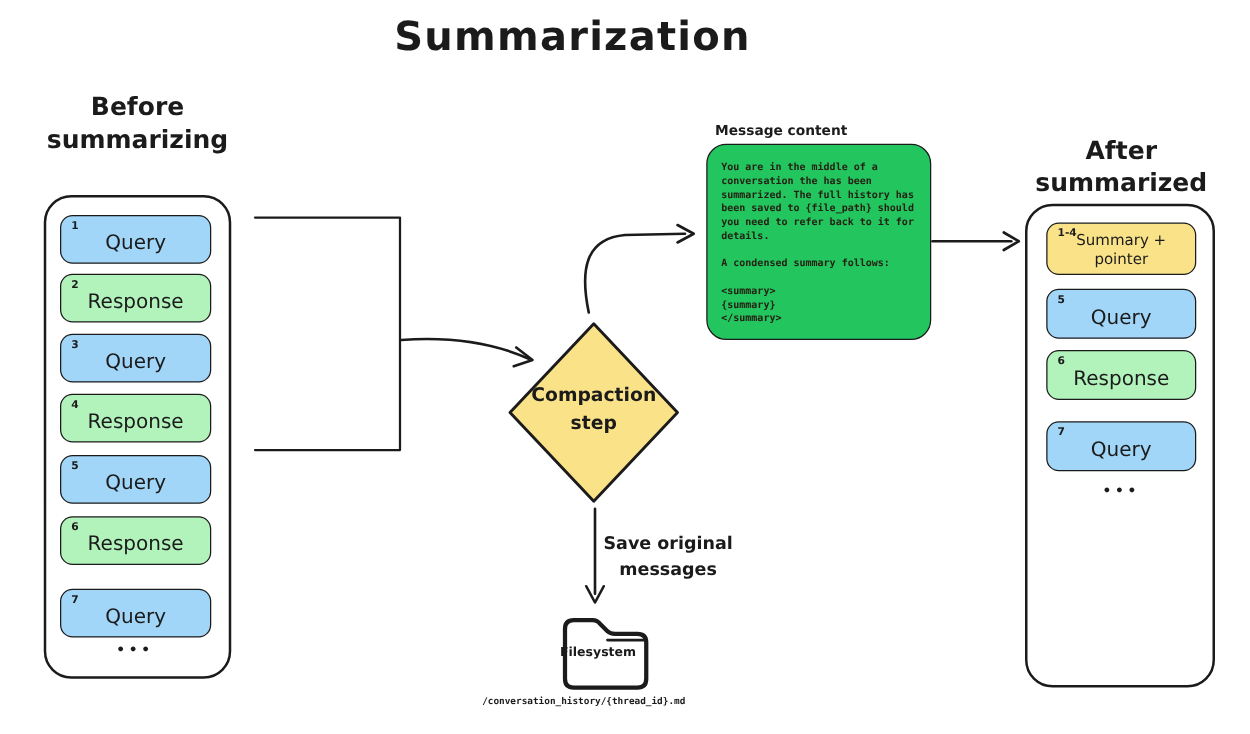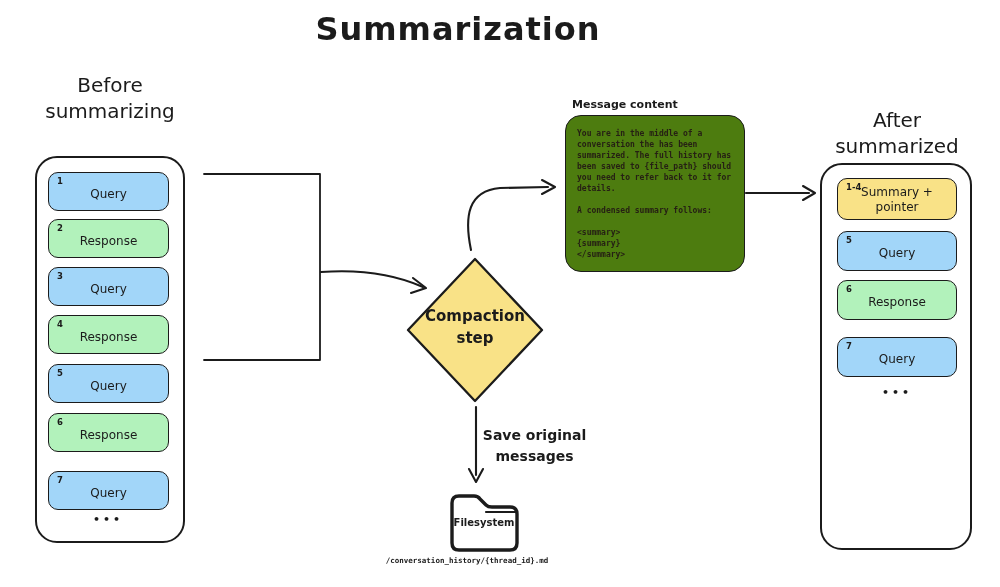--- a/index.html
+++ b/index.html
@@ -8,21 +8,21 @@
     font-family:"DejaVu Sans",sans-serif;color:#1b1b1b;overflow:hidden;
   }
   .abs{position:absolute;}
   .pre{white-space:pre-line;}
 
   .title{
     left:258px;top:10px;width:400px;text-align:center;
     font-size:32px;font-weight:600;letter-spacing:1px;
   }
   .col-heading{
-    font-size:20px;font-weight:400;line-height:1.32;text-align:center;
+    font-size:20px;font-weight:700;line-height:1.32;text-align:center;
   }
   .before-heading{left:30px;top:72px;width:160px;}
   .after-heading{left:817px;top:107px;width:160px;}
 
   .msg-container{
     border:2px solid #1b1b1b;border-radius:22px;background:#ffffff;
     box-sizing:border-box;z-index:1;
   }
   .c-before{left:35px;top:156px;width:150px;height:387px;}
   .c-after{left:820px;top:163px;width:152px;height:387px;}
@@ -31,55 +31,55 @@
     border:1.6px solid #1b1b1b;border-radius:10px;box-sizing:border-box;
     z-index:2;display:flex;align-items:center;justify-content:center;
   }
   .m-blue{background:#a2d6f9;}
   .m-green{background:#b2f2bb;}
   .m-yellow{background:#f9e287;}
   .msg .num{
     position:absolute;top:3px;left:8px;font-size:8.5px;font-weight:600;
   }
   .msg .lbl{
-    font-size:12px;font-weight:500;padding-top:5px;text-align:center;
+    font-size:16px;font-weight:500;padding-top:5px;text-align:center;
     white-space:pre-line;line-height:1.25;
   }
   .msg .lbl.small{font-size:12px;padding-top:2px;}
 
   .dots{
     font-size:11px;font-weight:700;letter-spacing:3px;text-align:center;z-index:2;
   }
 
   .note-label{
     left:572px;top:98px;width:166px;text-align:left;
     font-size:11px;font-weight:600;z-index:2;
   }
   .note-box{
     left:565px;top:115px;width:180px;height:157px;
-    background:#4d7c0f;border:1.8px solid #1b1b1b;border-radius:16px;
+    background:#22c55e;border:1.8px solid #1b1b1b;border-radius:16px;
     box-sizing:border-box;z-index:1;
   }
   .note-body{
     padding:12px 10px 0 11px;
     font-family:"DejaVu Sans Mono",monospace;
     font-size:8px;font-weight:700;line-height:11px;
     white-space:pre-wrap;color:#262014;
   }
 
   .compaction-label{
     left:405px;top:306px;width:140px;text-align:center;
     font-size:15px;font-weight:600;line-height:1.45;z-index:3;
   }
   .save-label{
     left:462px;top:425px;width:145px;text-align:center;
     font-size:14px;font-weight:600;line-height:1.5;z-index:2;
   }
   .fs-label{
-    left:448px;top:517px;width:72px;text-align:center;
+    left:448px;top:517px;width:72px;
     font-size:10px;font-weight:600;z-index:3;
   }
   .fs-path{
     left:336px;top:556px;width:262px;text-align:center;
     font-family:"DejaVu Sans Mono",monospace;font-size:7.5px;font-weight:700;z-index:2;
   }
 
   svg.overlay{
     position:absolute;left:0;top:0;width:1000px;height:587px;
     z-index:2;pointer-events:none;

